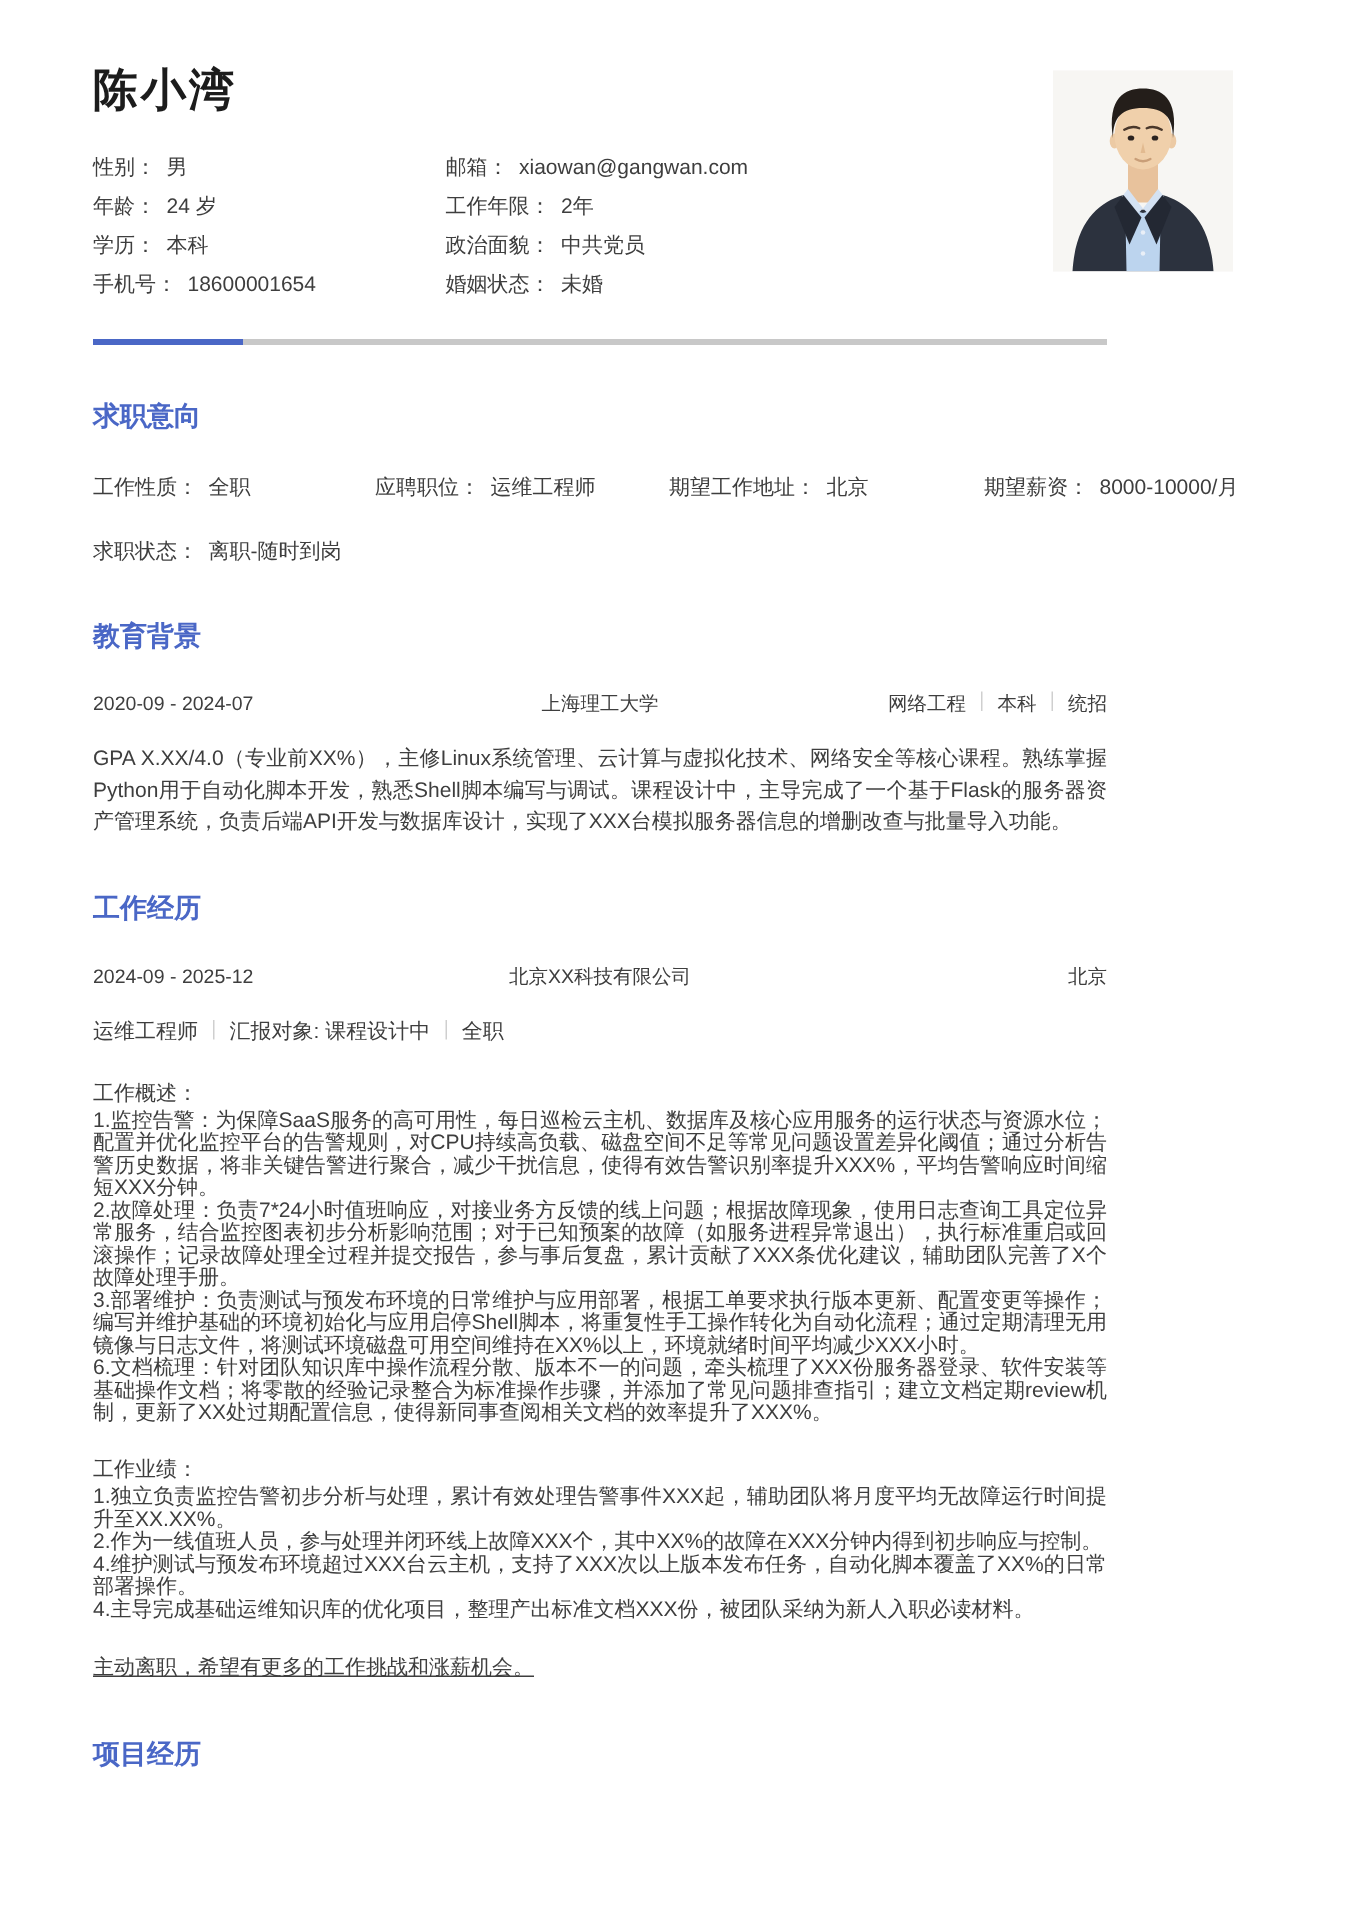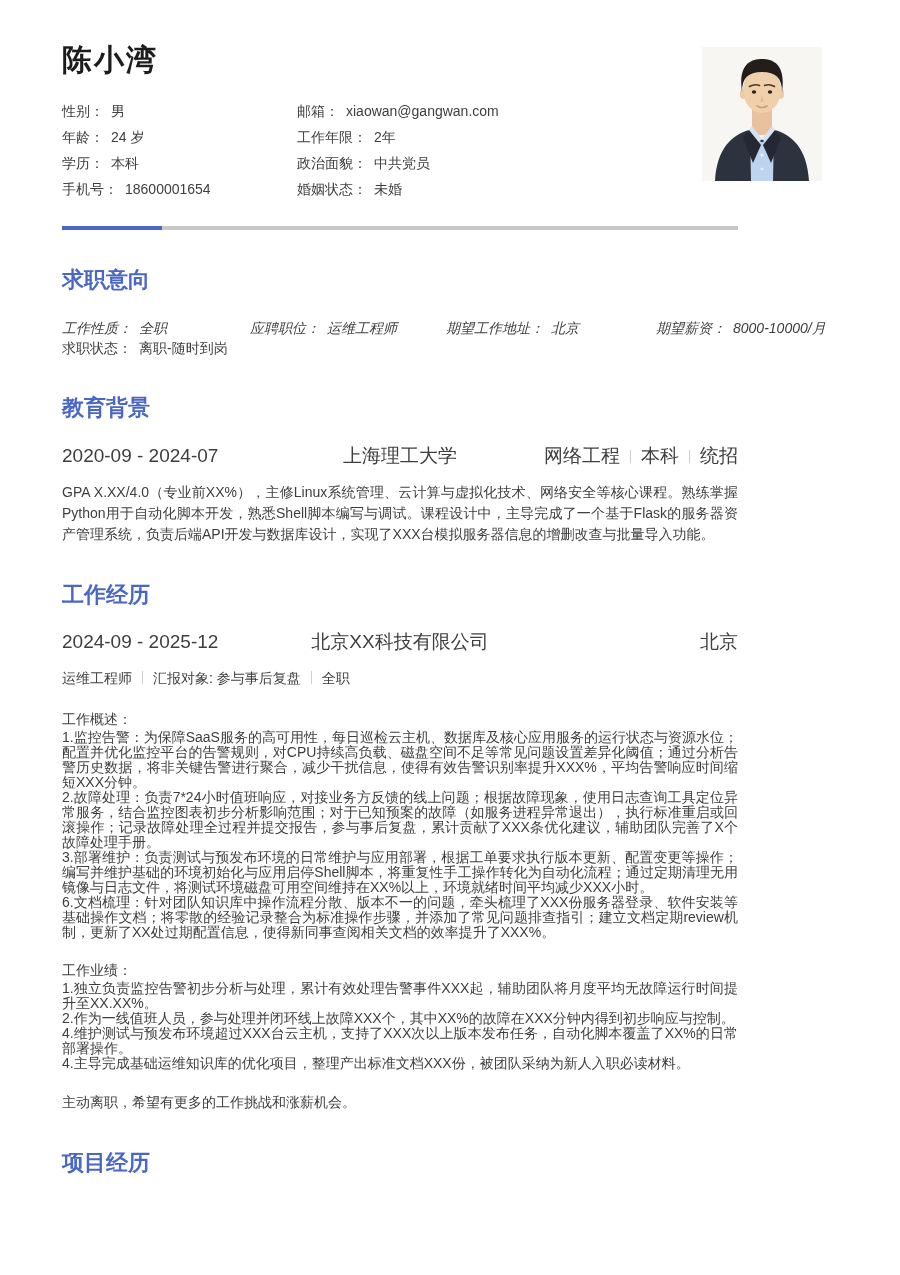--- a/index.html
+++ b/index.html
@@ -22,51 +22,50 @@
   .info-label { padding-right: 7px; }
   .photo {
     position: absolute; top: 47px; left: 702px;
     width: 120px; height: 134px; overflow: hidden; background: #f7f6f3;
   }
 
   .divider { margin-top: 24px; height: 4px; background: #c8c8c8; position: relative; }
   .divider-accent { position: absolute; left: 0; top: 0; height: 100%; width: 100px; background: #4a67c6; }
 
   
-  .sec-title { margin-top: 37px; font-size: 22px; line-height: 1.2; font-weight: 700; color: #4a67c6; }
+  .sec-title { margin-top: 37px; font-size: 18px; line-height: 1.2; font-weight: 700; color: #4a67c6; }
 
   .intent-row {
     margin-top: 25px; display: grid;
     grid-template-columns: 188px 196px 210px 1fr;
-    font-style: italic;
   }
   .intent-cell { white-space: nowrap; line-height: 20px; }
-  .intent-row2 { line-height: 20px; }
+  .intent-row2 { margin-top: 23px; line-height: 20px; }
   .kv-label { padding-right: 7px; }
 
   .meta-row {
     margin-top: 24px; display: grid;
     grid-template-columns: 1fr auto 1fr;
-    font-size: 19px; line-height: 20px; align-items: center;
+    font-size: 13px; line-height: 20px; align-items: center;
   }
   .meta-left { text-align: left; white-space: nowrap; }
   .meta-center { text-align: center; white-space: nowrap; }
   .meta-right { text-align: right; white-space: nowrap; }
 
   .vsep {
     display: inline-block; width: 1px; height: 13px;
     background: #cfcfcf; margin: 0 10px; vertical-align: -1px;
   }
 
   .para { margin-top: 16px; line-height: 21px; text-align: justify; }
   .role-row { margin-top: 16px; line-height: 21px; }
   .block { margin-top: 20px; }
   .block-label { line-height: 21px; }
   .block-item { line-height: 15px; text-align: justify; }
-  .leave-reason { margin-top: 21px; line-height: 21px; }
+  .leave-reason { margin-top: 21px; line-height: 21px; text-decoration: underline; }
 </style>
 </head>
 <body>
 
 <div class="page">
 
   <header>
     <h1 class="name">陈小湾</h1>
 
     <div class="info-grid">
@@ -160,21 +159,21 @@
   </section>
 
   <section>
     <h2 class="sec-title">工作经历</h2>
     <div class="meta-row">
       <span class="meta-left">2024-09 - 2025-12</span>
       <span class="meta-center">北京XX科技有限公司</span>
       <span class="meta-right">北京</span>
     </div>
     <div class="role-row">
-      <span>运维工程师</span><span class="vsep"></span><span>汇报对象: 参与事后复盘</span><span class="vsep"></span><span>全职</span>
+      <span>运维工程师</span><span class="vsep"></span><span>汇报对象: 课程设计中</span><span class="vsep"></span><span>全职</span>
     </div>
 
     <div class="block">
       <div class="block-label">工作概述：</div>
       <div class="block-item">1.监控告警：为保障SaaS服务的高可用性，每日巡检云主机、数据库及核心应用服务的运行状态与资源水位；配置并优化监控平台的告警规则，对CPU持续高负载、磁盘空间不足等常见问题设置差异化阈值；通过分析告警历史数据，将非关键告警进行聚合，减少干扰信息，使得有效告警识别率提升XXX%，平均告警响应时间缩短XXX分钟。</div>
       <div class="block-item">2.故障处理：负责7*24小时值班响应，对接业务方反馈的线上问题；根据故障现象，使用日志查询工具定位异常服务，结合监控图表初步分析影响范围；对于已知预案的故障（如服务进程异常退出），执行标准重启或回滚操作；记录故障处理全过程并提交报告，参与事后复盘，累计贡献了XXX条优化建议，辅助团队完善了X个故障处理手册。</div>
       <div class="block-item">3.部署维护：负责测试与预发布环境的日常维护与应用部署，根据工单要求执行版本更新、配置变更等操作；编写并维护基础的环境初始化与应用启停Shell脚本，将重复性手工操作转化为自动化流程；通过定期清理无用镜像与日志文件，将测试环境磁盘可用空间维持在XX%以上，环境就绪时间平均减少XXX小时。</div>
       <div class="block-item">6.文档梳理：针对团队知识库中操作流程分散、版本不一的问题，牵头梳理了XXX份服务器登录、软件安装等基础操作文档；将零散的经验记录整合为标准操作步骤，并添加了常见问题排查指引；建立文档定期review机制，更新了XX处过期配置信息，使得新同事查阅相关文档的效率提升了XXX%。</div>
     </div>
 

